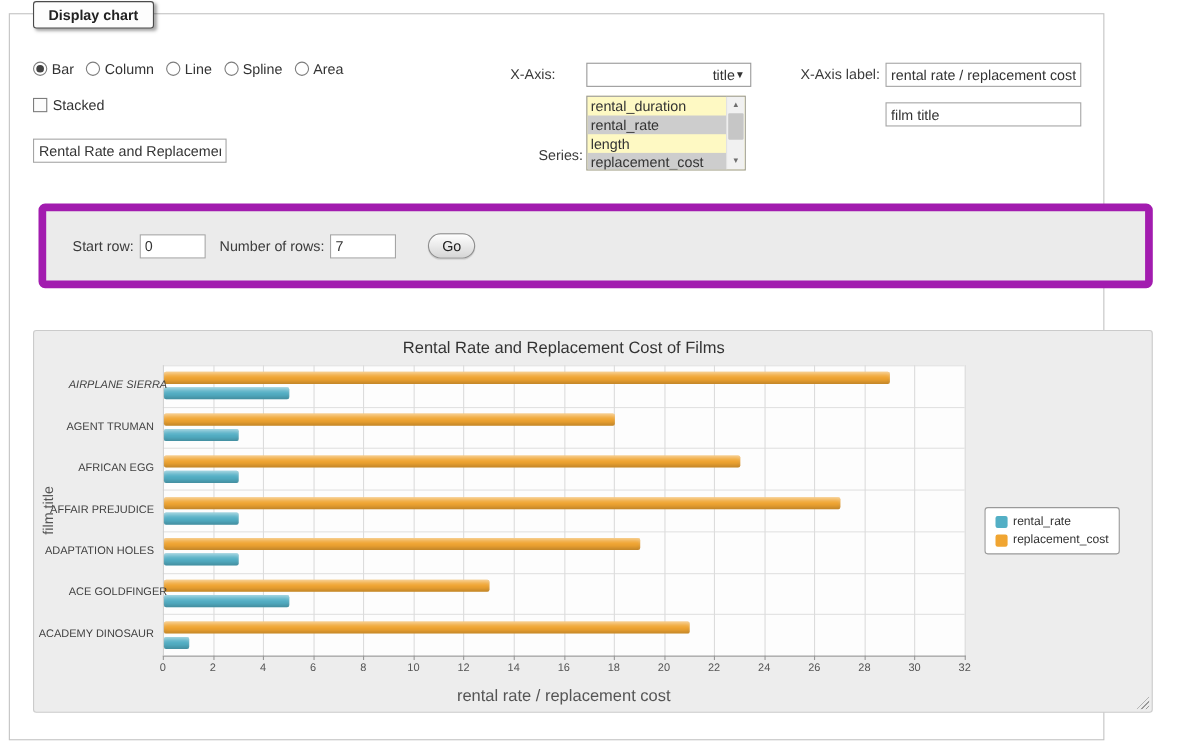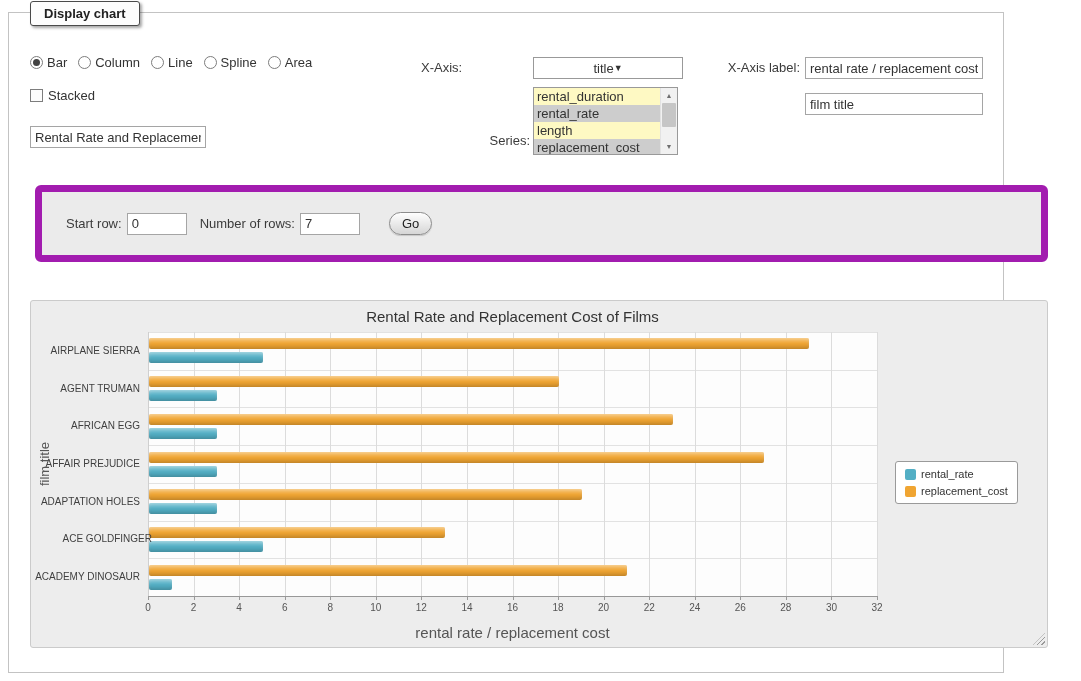--- a/index.html
+++ b/index.html
@@ -24,28 +24,28 @@
 
   .stacked-row { position:absolute; left:21px; top:75px; cursor:pointer; }
   .cb { display:inline-block; width:13px; height:13px; border:1px solid #7d7d7d;
         background:#fcfcfc; vertical-align:-2px; margin-right:5px; }
 
   .txt { border:1px solid #a5a5a5; height:22px; font-size:13px; padding:1px 4px;
          color:#333; font-family:inherit; background:#fff; }
   .title-input { position:absolute; left:21px; top:113px; width:176px; }
 
   .flabel { color:#3b3b3b; }
-  .lbl-xaxis   { position:absolute; left:412px; top:44px;  width:91px;  text-align:left; line-height:22px; }
+  .lbl-xaxis   { position:absolute; left:430px; top:44px;  width:91px;  text-align:center; line-height:22px; }
   .lbl-series  { position:absolute; left:430px; top:117px; width:91px;  text-align:right; line-height:22px; }
   .lbl-xlab    { position:absolute; left:640px; top:44px;  width:151px; text-align:right; line-height:22px; }
   .lbl-ylab    { position:absolute; left:640px; top:80px;  width:151px; text-align:right; line-height:22px; }
 
   .select { position:absolute; left:524px; top:44px; width:150px; height:22px;
             border:1px solid #999; background:#fff; display:flex; align-items:center;
-            justify-content:center; padding:0 5px; cursor:default; }
+            justify-content:flex-end; padding:0 5px; cursor:default; }
   .sel-arrow { font-size:9px; color:#333; }
 
   .listbox { position:absolute; left:524px; top:74px; width:145px; height:68px;
              border:1px solid #999; background:#fef9c3; display:flex; overflow:hidden; }
   .options { flex:1; overflow:hidden; }
   .opt { height:17px; line-height:17px; padding:0 3px; white-space:nowrap; font-size:13px; cursor:default; }
   .opt.sel { background:#cdcdcd; }
   .vscroll { width:17px; background:#f1f1f1; border-left:1px solid #e2e2e2; position:relative; }
   .scroll-btn { position:absolute; left:0; right:0; height:15px; text-align:center;
                 font-size:7px; line-height:15px; color:#6e6e6e; cursor:pointer; }
@@ -215,21 +215,21 @@
         <div class="bar" style="left: 118px; top: 188.214px; width: 432.616px; height: 11px; background: rgb(240, 165, 50);"></div>
         <div class="bar" style="left: 118px; top: 225.929px; width: 295.928px; height: 11px; background: rgb(240, 165, 50);"></div>
         <div class="bar" style="left: 118px; top: 263.643px; width: 478.178px; height: 11px; background: rgb(240, 165, 50);"></div>
         <div class="bar" style="left: 118px; top: 51.3571px; width: 113.678px; height: 11px; background: rgb(83, 175, 197);"></div>
         <div class="bar" style="left: 118px; top: 89.0714px; width: 68.1159px; height: 11px; background: rgb(83, 175, 197);"></div>
         <div class="bar" style="left: 118px; top: 126.786px; width: 68.1159px; height: 11px; background: rgb(83, 175, 197);"></div>
         <div class="bar" style="left: 118px; top: 164.5px; width: 68.1159px; height: 11px; background: rgb(83, 175, 197);"></div>
         <div class="bar" style="left: 118px; top: 202.214px; width: 68.1159px; height: 11px; background: rgb(83, 175, 197);"></div>
         <div class="bar" style="left: 118px; top: 239.929px; width: 113.678px; height: 11px; background: rgb(83, 175, 197);"></div>
         <div class="bar" style="left: 118px; top: 277.643px; width: 22.5534px; height: 11px; background: rgb(83, 175, 197);"></div>
-        <div class="catlbl" style="left: 0px; width: 109px; top: 43.8571px;">AIRPLANE SIERRA</div>
+        <div class="catlbl" style="left: 12px; width: 109px; top: 43.8571px; font-style: italic;">AIRPLANE SIERRA</div>
         <div class="catlbl" style="left: 0px; width: 109px; top: 81.5714px;">AGENT TRUMAN</div>
         <div class="catlbl" style="left: 0px; width: 109px; top: 119.286px;">AFRICAN EGG</div>
         <div class="catlbl" style="left: 0px; width: 109px; top: 157px;">AFFAIR PREJUDICE</div>
         <div class="catlbl" style="left: 0px; width: 109px; top: 194.714px;">ADAPTATION HOLES</div>
         <div class="catlbl" style="left: 0px; width: 109px; top: 232.429px; margin-left: 12px;">ACE GOLDFINGER</div>
         <div class="catlbl" style="left: 0px; width: 109px; top: 270.143px;">ACADEMY DINOSAUR</div>
         <div class="xtitle" style="left: 117px; width: 729px; top: 323px;">rental rate / replacement cost</div>
         <div class="ytitle" style="left: 13px; top: 163px;">film title</div>
         <div class="legendbox" style="left: 864px; top: 160px;">
           <div class="lgrow">

